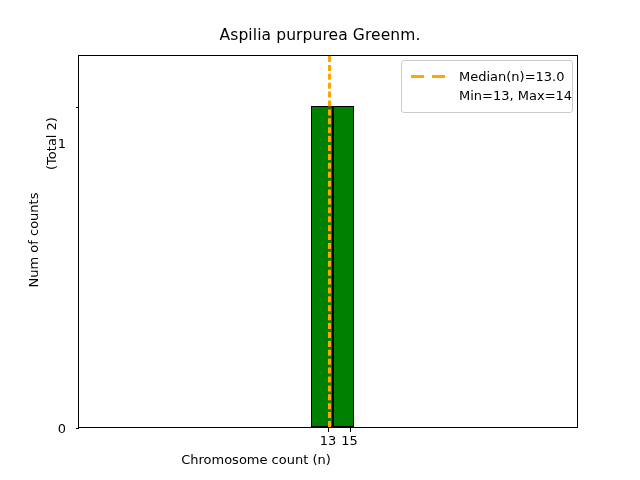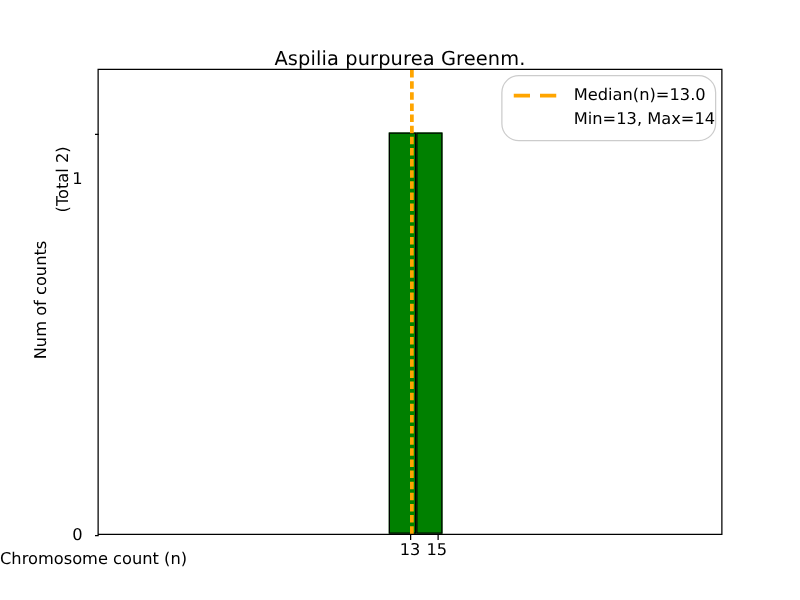--- a/index.html
+++ b/index.html
@@ -19,21 +19,20 @@
   
   #chart-title {
     position: absolute;
     left: 0;
     top: 26px;
     width: 640px;
     text-align: center;
     font-size: 15.5px;
     color: #000000;
     letter-spacing: 0.1px;
-    margin-top: 12px;
   }
 
   
   #plot-area {
     position: absolute;
     left: 78px;
     top: 55px;
     width: 500px;
     height: 373px;
     border: 1.1px solid #000000;
@@ -126,35 +125,36 @@
     top: 433px;
     font-size: 13px;
     color: #000000;
     text-align: left;
     white-space: nowrap;
     transform: translateX(-50%);
   }
   #xlabel {
     position: absolute;
     left: 0;
-    top: 440px;
+    top: 452px;
     width: 512px;
+    text-align: center;
     font-size: 13px;
     color: #000000;
   }
 
   
   #legend {
     position: absolute;
     left: 401px;
     top: 60px;
     width: 172px;
     box-sizing: border-box;
     border: 1px solid #cccccc;
-    border-radius: 14px;
+    border-radius: 3px;
     background: #ffffff;
     padding: 6px 8px 7px 8px;
   }
   .legend-row {
     display: flex;
     align-items: center;
     height: 19px;
   }
   .legend-sample {
     width: 40px;

